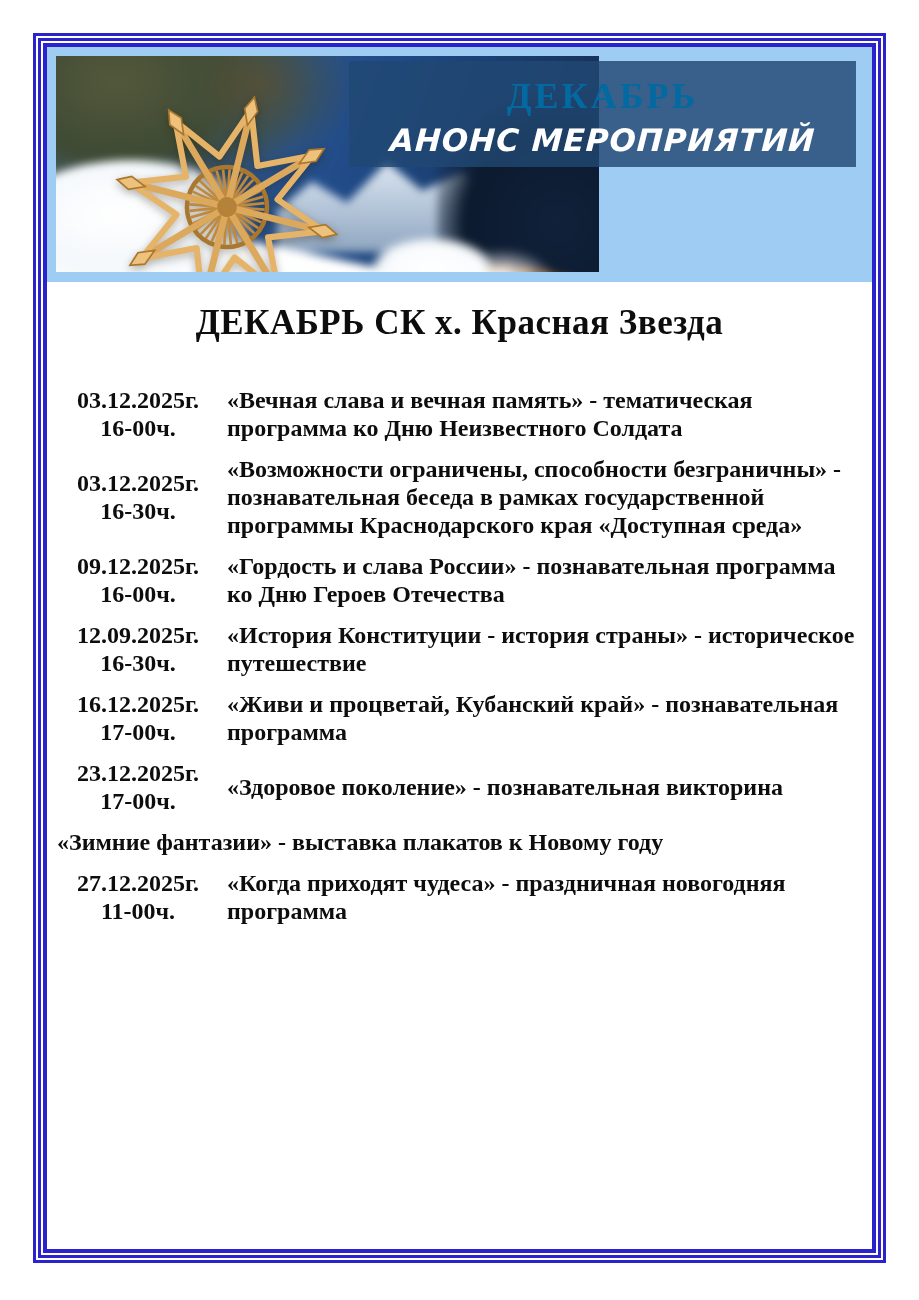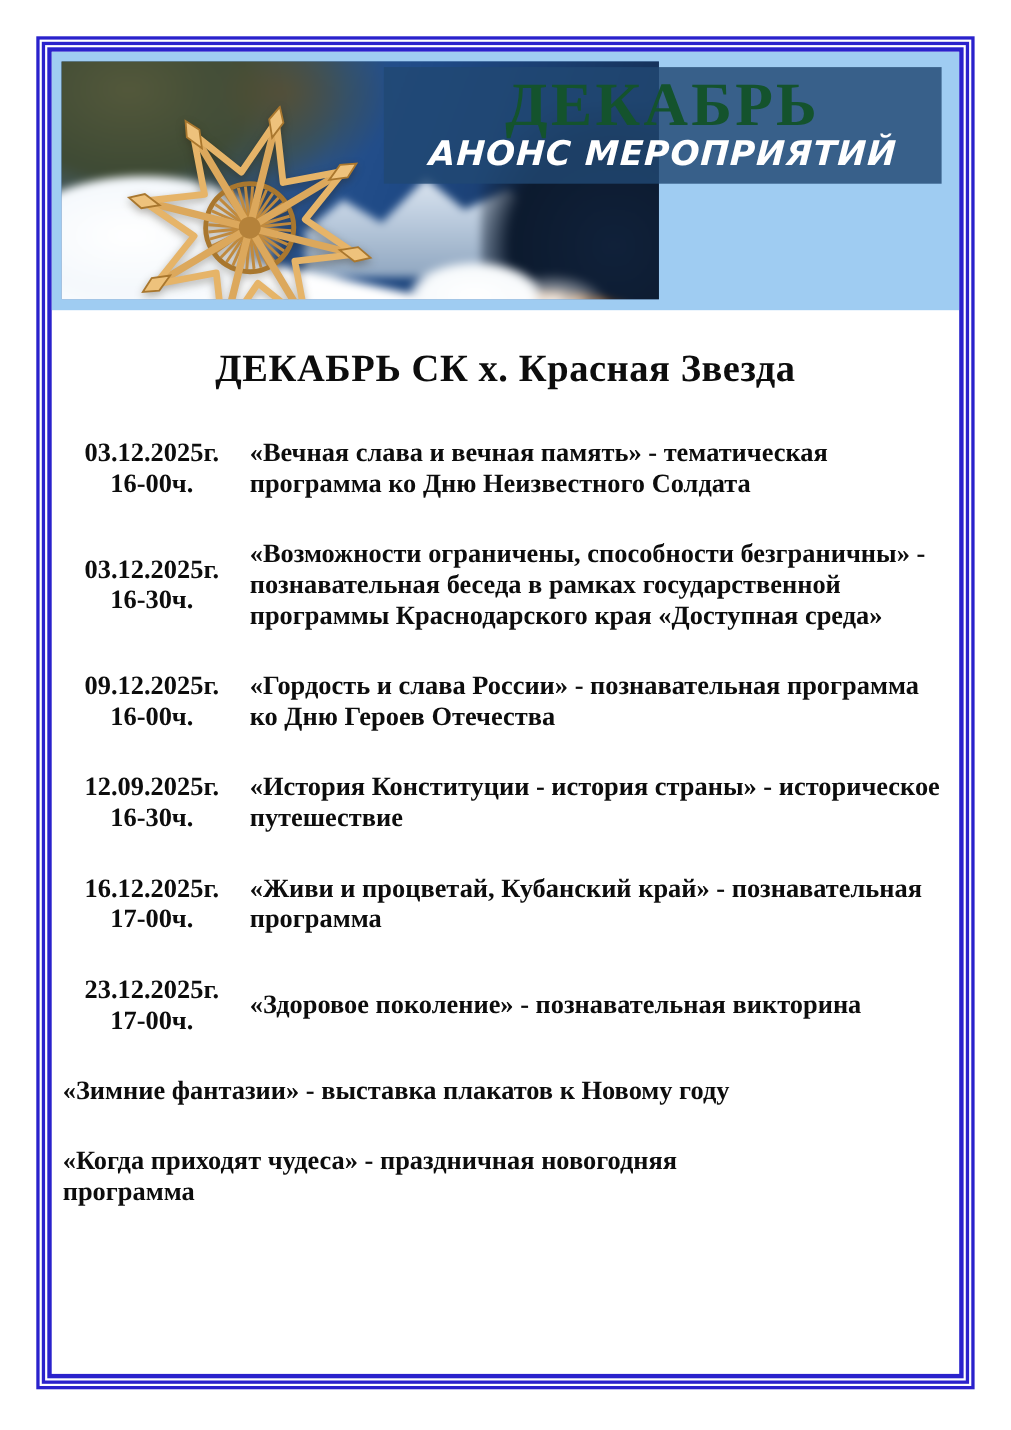--- a/index.html
+++ b/index.html
@@ -40,32 +40,32 @@
   .cone-snow1{position:absolute;left:330px;top:196px;width:120px;height:62px;border-radius:50%;
               background:radial-gradient(ellipse at 50% 50%,#ffffff 0%,#f7fafc 60%,rgba(255,255,255,0) 80%);}
   .cone-snow2{position:absolute;left:412px;top:208px;width:96px;height:54px;border-radius:50%;
               background:radial-gradient(ellipse at 50% 50%,#ffffff 0%,rgba(255,255,255,0) 78%);}
   .star-svg{position:absolute;left:52px;top:40px;width:238px;height:222px;filter:blur(.4px) drop-shadow(0 3px 4px rgba(40,30,10,.35));}
 
   
   .banner{position:absolute;left:302px;top:14px;width:507px;height:106px;
           background:rgba(33,72,115,.82);display:flex;flex-direction:column;
           align-items:center;justify-content:center;}
-  .banner-month{font-family:"Liberation Serif",serif;font-weight:bold;color:#14532d;
-                font-size:56px;line-height:52px;letter-spacing:3px;}
+  .banner-month{font-family:"Liberation Serif",serif;font-weight:bold;color:#0369a1;
+                font-size:36px;line-height:52px;letter-spacing:3px;}
   .banner-subtitle{font-family:"DejaVu Sans",sans-serif;font-weight:bold;font-style:italic;
                    color:#ffffff;font-size:31px;line-height:36px;letter-spacing:1px;
                    transform:skewX(-3deg);white-space:nowrap;}
 
   
-  .title{margin:30px 10px 0 10px;text-align:center;font-weight:bold;
+  .title{margin:18px 10px 0 10px;text-align:center;font-weight:bold;
          font-size:35px;line-height:46px;letter-spacing:.5px;}
 
   
-  .events{margin:40px 6px 0 6px;display:flex;flex-direction:column;gap:36px;}
+  .events{margin:40px 6px 0 6px;display:flex;flex-direction:column;gap:13px;}
   .event-row{display:flex;align-items:center;}
   .event-date{flex:0 0 170px;text-align:center;font-weight:bold;font-size:24px;line-height:28px;}
   .event-desc{margin-left:4px;width:655px;font-weight:bold;font-size:24px;line-height:28px;}
 </style>
 </head>
 <body>
 
 <div class="page">
   <div class="frame-outer">
     <div class="frame-mid">
@@ -204,20 +204,24 @@
                 <div class="time-line">17-00ч.</div>
               </div>
               <div class="event-desc">«Здоровое поколение» - познавательная викторина</div>
             </div>
 
             <div class="event-row">
               <div class="event-desc">«Зимние фантазии» - выставка плакатов к Новому году</div>
             </div>
 
             <div class="event-row">
+              <div class="event-date">
+                <div class="date-line">27.12.2025г.</div>
+                <div class="time-line">11-00ч.</div>
+              </div>
               <div class="event-desc">«Когда приходят чудеса» - праздничная новогодняя программа</div>
             </div>
           </div>
 
         </div>
       </div>
     </div>
   </div>
 </div>
 

